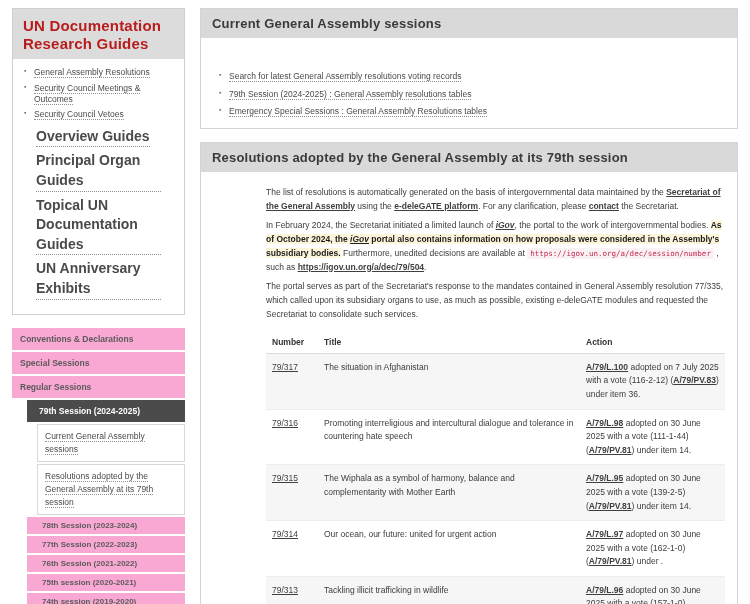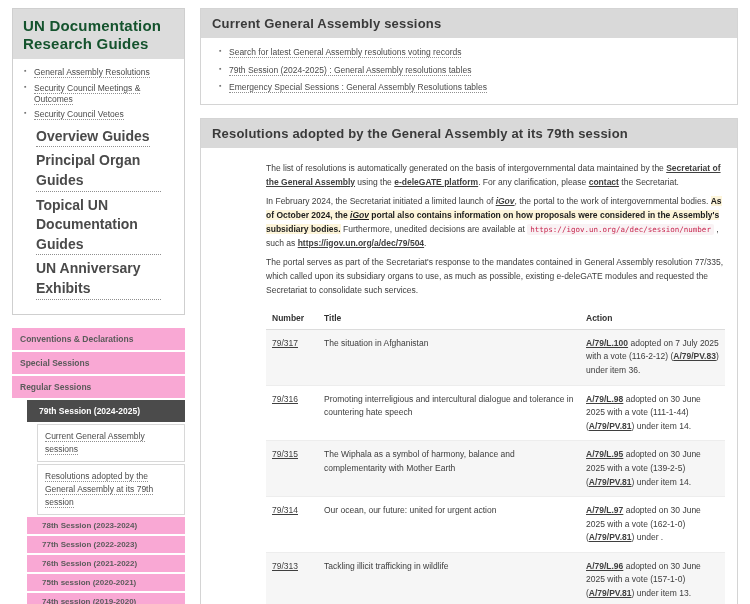--- a/index.html
+++ b/index.html
@@ -4,21 +4,21 @@
 <style>
   * { box-sizing: border-box; margin: 0; padding: 0; }
   html,body { width:750px; height:604px; overflow:hidden; background:#fff;
     font-family:"Liberation Sans", sans-serif; color:#3c3c3c; }
   .page { position:relative; width:750px; height:604px; }
 
   
   .sidebar { position:absolute; left:12px; top:8px; width:173px; }
   .guide-card { border:1px solid #cfcfcf; background:#fff; }
   .gc-header { background:#dcdcdc; padding:8px 10px 7px; }
-  .gc-header h1 { font-size:15px; line-height:1.18; font-weight:bold; color:#14532d; letter-spacing:.2px; }
+  .gc-header h1 { font-size:15px; line-height:1.18; font-weight:bold; color:#b91c1c; letter-spacing:.2px; }
   .gc-body { padding:8px 8px 10px; }
   ul.bullets { list-style:none; }
   ul.bullets li { position:relative; padding-left:13px; margin:0 0 5px; font-size:8.5px; line-height:1.25; }
   ul.bullets li::before { content:"▪"; position:absolute; left:3px; top:0; font-size:7px; color:#777; }
   a { color:#4a4a4a; text-decoration:none; cursor:pointer; }
   a.dotted { border-bottom:1px dotted #8f8f8f; }
   .guide-links { margin-top:7px; }
   .guide-links a { display:inline-block; font-size:14px; font-weight:bold; margin:0 15px 4px; line-height:1.4; }
   .guide-links a:last-child { margin-bottom:0; }
 
@@ -29,21 +29,21 @@
   .nav-item.active { margin-left:15px; background:#4b4b4b; color:#fff; font-size:8.5px;padding-left:12px; }
   .nav-item.sub { margin-left:25px; background:#fff; border:1px solid #d8d8d8;
     font-weight:normal; color:#4a4a4a; padding:5px 7px; line-height:1.55; }
   .nav-item.sub span { border-bottom:1px dotted #8f8f8f; }
 
   
   .main { position:absolute; left:200px; top:8px; width:538px; }
   .box { border:1px solid #d4d4d4; background:#fff; margin-bottom:13px; }
   .box-header { background:#d9d9d9; padding:7px 11px; }
   .box-header h2 { font-size:13px; font-weight:bold; color:#3a3a3a; letter-spacing:.2px; }
-  .box-body { padding:9px 12px 11px 15px; }
+  .box-body { padding:9px 12px 11px 15px;margin-top:24px; }
   .box-body ul.bullets li { margin:0 0 7px; }
   .box-body ul.bullets li:last-child { margin-bottom:0; }
 
   .rich { padding:8px 12px 0 65px; }
   .rich p { font-size:8.5px; line-height:1.62; margin:6px 0; color:#3c3c3c; }
   .rich a { font-weight:bold; text-decoration:underline; color:#3f3f3f; }
   .rich a.link-em, .rich a.hl-link-em { font-style:italic; }
   mark.hl, a.hl-link-em { background:#fdf5da; color:#1d1d1d; font-weight:bold; }
   code.code { font-family:"DejaVu Sans Mono", monospace; font-size:7.5px;
     color:#c7254e; background:#f9f2f4; padding:1px 3px; border-radius:2px; }

